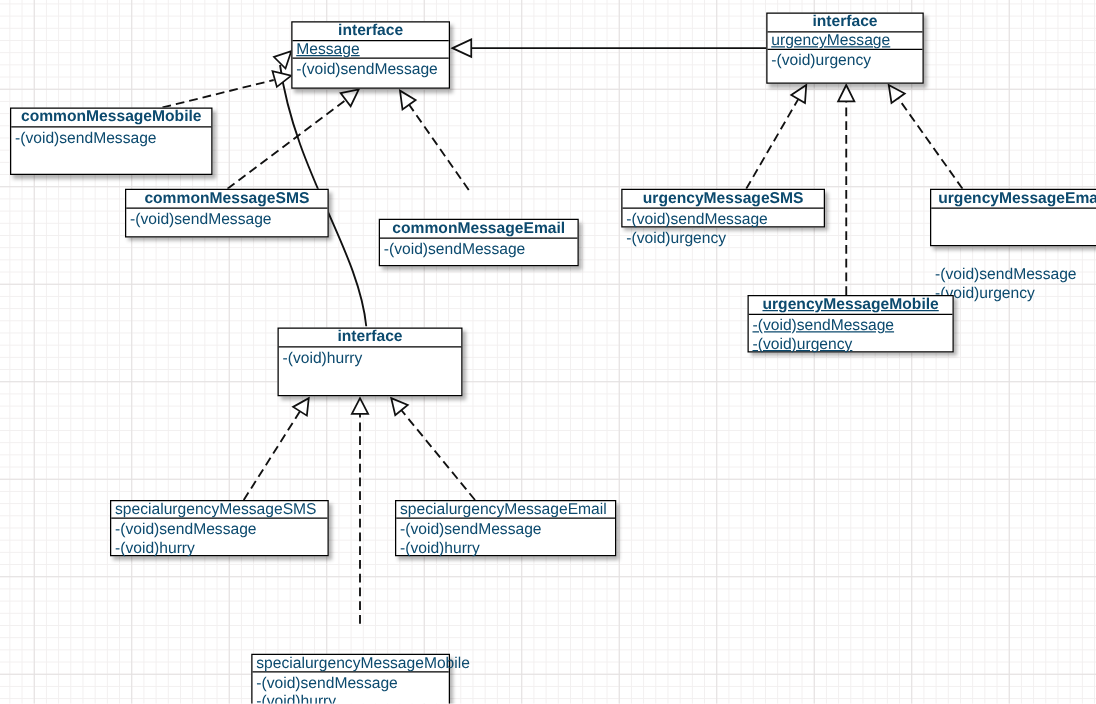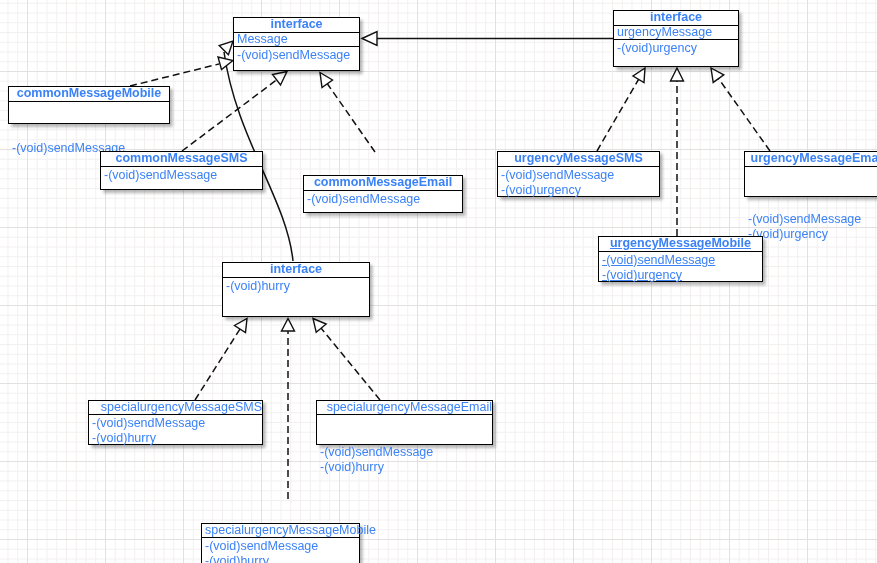--- a/index.html
+++ b/index.html
@@ -7,31 +7,31 @@
     position:relative;width:877px;height:563px;overflow:hidden;
     background-color:#ffffff;
     background-image:
       linear-gradient(to right, #e3e0e0 1px, transparent 1px),
       linear-gradient(to bottom, #e3e0e0 1px, transparent 1px),
       linear-gradient(to right, #f2efef 1px, transparent 1px),
       linear-gradient(to bottom, #f2efef 1px, transparent 1px);
     background-size:78px 78px,78px 78px,9.75px 9.75px,9.75px 9.75px;
     background-position:27px 0,0 -7px,7.5px 0,0 2.75px;
     font-family:"Liberation Sans",sans-serif;
-    color:#3b82f6;
+    color:#0c4a6e;
   }
   .connector-layer{position:absolute;left:0;top:0;width:877px;height:563px;}
   .uml-box{
     position:absolute;background:#fff;border:1.5px solid #000;
     box-sizing:border-box;box-shadow:2.5px 3px 3px rgba(0,0,0,0.30);
     font-size:12.5px;line-height:13px;display:flex;flex-direction:column;
   }
   .row-hdr{font-weight:bold;text-align:center;border-bottom:1.5px solid #000;height:14px;line-height:13.5px;flex:0 0 auto;}
-  .row-hdr.plain{font-weight:normal;text-align:right;padding-left:3px;height:13px;line-height:12.5px;}
-  .row-name{border-bottom:1.5px solid #000;padding-left:3px;height:13px;line-height:12.5px;flex:0 0 auto;}
+  .row-hdr.plain{font-weight:normal;text-align:left;padding-left:3px;height:13px;line-height:12.5px;}
+  .row-name{border-bottom:1.5px solid #000;padding-left:3px;height:13px;line-height:12.5px;flex:0 0 auto;text-decoration:underline;}
   .row-methods{flex:1 1 auto;padding:1px 0 0 3px;}
   .method-line{line-height:14.5px;white-space:nowrap;}
   .edge{stroke:#111;stroke-width:1.5;fill:none;}
   .edge.dashed{stroke-dasharray:7 4;}
   .arrowhead{fill:#fff;stroke:#111;stroke-width:1.4;stroke-linejoin:miter;}
 </style>
 </head>
 <body>
 
 <div class="canvas">
@@ -103,42 +103,42 @@
   </div>
 
   <div class="uml-box" style="left:613px;top:10px;width:126px;height:57px;">
     <div class="row-hdr">interface</div>
     <div class="row-name">urgencyMessage</div>
     <div class="row-methods">
       <div class="method-line">-(void)urgency</div>
     </div>
   </div>
 
-  <div class="uml-box" style="left:8px;top:86px;width:162px;height:38px;gap:38px;">
+  <div class="uml-box" style="left:8px;top:86px;width:162px;height:54px;">
     <div class="row-hdr">commonMessageMobile</div>
     <div class="row-methods">
       <div class="method-line">-(void)sendMessage</div>
     </div>
   </div>
 
   <div class="uml-box" style="left:100px;top:151px;width:163px;height:39px;justify-content:space-between;">
     <div class="row-hdr">commonMessageSMS</div>
     <div class="row-methods">
       <div class="method-line">-(void)sendMessage</div>
     </div>
   </div>
 
   <div class="uml-box" style="left:303px;top:152px;width:160px;height:38px;margin-top:23px;">
     <div class="row-hdr">commonMessageEmail</div>
     <div class="row-methods">
       <div class="method-line">-(void)sendMessage</div>
     </div>
   </div>
 
-  <div class="uml-box" style="left:497px;top:151px;width:163px;height:46px;">
+  <div class="uml-box" style="left:497px;top:151px;width:163px;height:31px;">
     <div class="row-hdr">urgencyMessageSMS</div>
     <div class="row-methods">
       <div class="method-line">-(void)sendMessage</div>
       <div class="method-line">-(void)urgency</div>
     </div>
   </div>
 
   <div class="uml-box" style="left:744px;top:151px;width:148px;height:46px;gap:44px;">
     <div class="row-hdr">urgencyMessageEmail</div>
     <div class="row-methods">
@@ -163,21 +163,21 @@
   </div>
 
   <div class="uml-box" style="left:88px;top:400px;width:175px;height:45px;">
     <div class="row-hdr plain">specialurgencyMessageSMS</div>
     <div class="row-methods">
       <div class="method-line">-(void)sendMessage</div>
       <div class="method-line">-(void)hurry</div>
     </div>
   </div>
 
-  <div class="uml-box" style="left:316px;top:400px;width:177px;height:45px;gap:29px;">
+  <div class="uml-box" style="left:316px;top:400px;width:177px;height:45px;">
     <div class="row-hdr plain">specialurgencyMessageEmail</div>
     <div class="row-methods">
       <div class="method-line">-(void)sendMessage</div>
       <div class="method-line">-(void)hurry</div>
     </div>
   </div>
 
   <div class="uml-box" style="left:201px;top:499px;width:159px;height:44px;margin-top:24px;">
     <div class="row-hdr plain">specialurgencyMessageMobile</div>
     <div class="row-methods">

